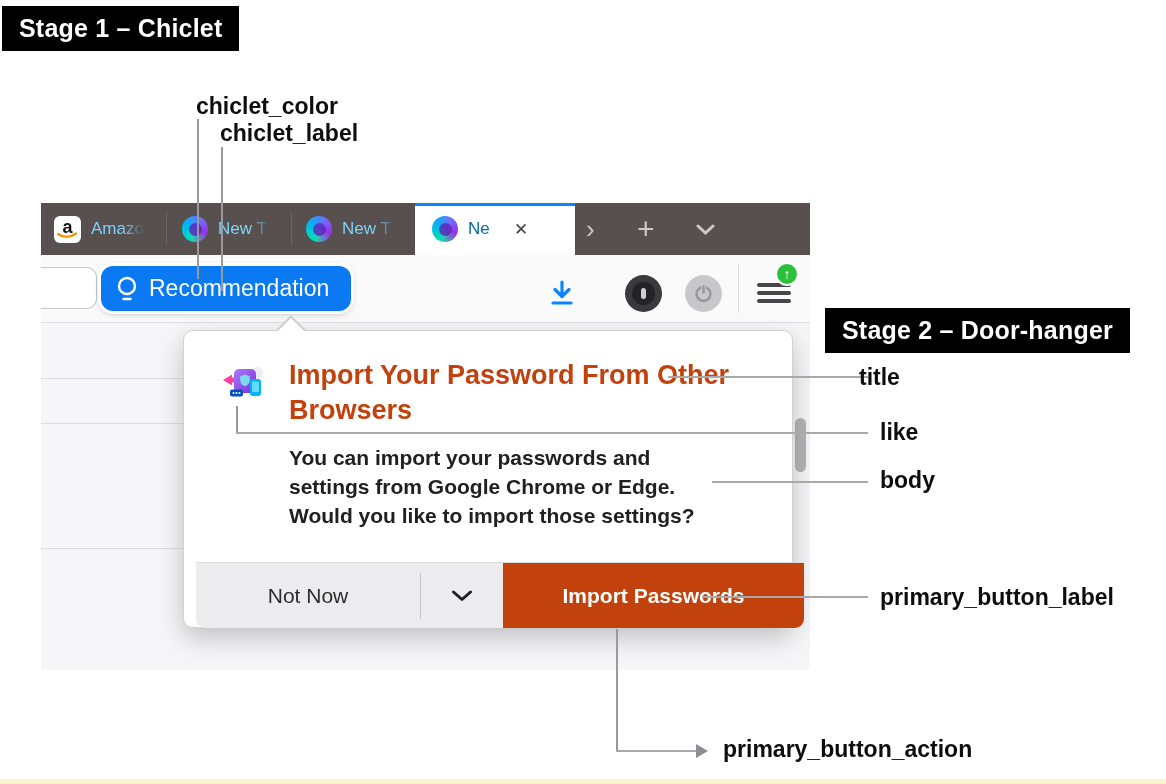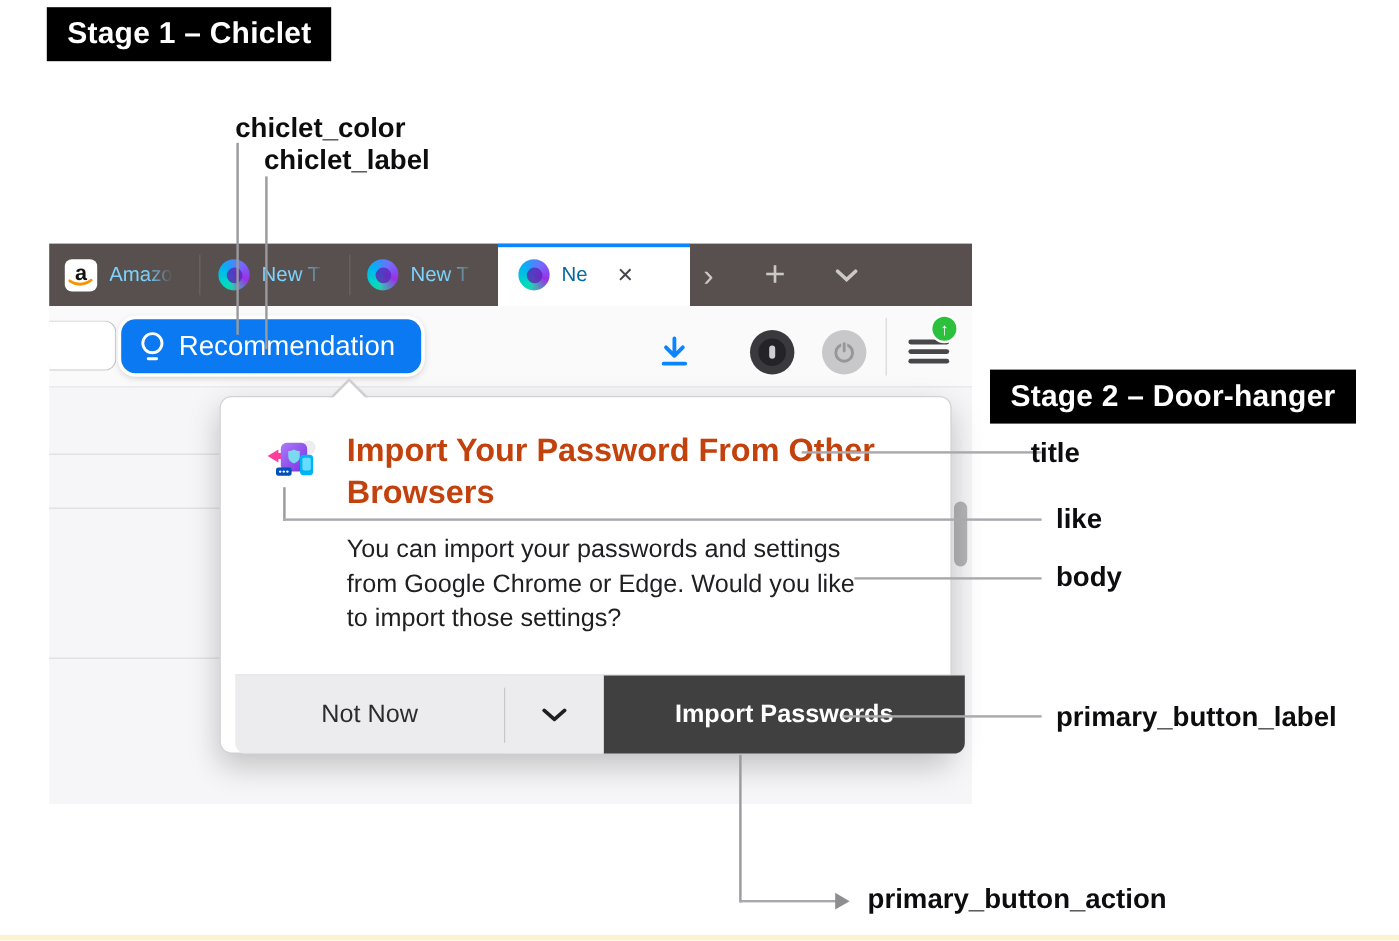--- a/index.html
+++ b/index.html
@@ -2,21 +2,21 @@
 <html><head>
 <meta charset="utf-8">
 <style>
   * { margin:0; padding:0; box-sizing:border-box; }
   body { background:#fff; font-family:"Liberation Sans", sans-serif; }
   .canvas { position:relative; width:1166px; height:784px; background:#fff; overflow:hidden; }
 
   
   .stage-box { position:absolute; background:#000; color:#fff; font-weight:bold;
                font-size:25px; padding:8px 17px; z-index:40; letter-spacing:.2px; }
-  .stage1 { left:2px; top:6px;margin-left:37px; }
+  .stage1 { left:2px; top:6px; }
   .stage2 { left:825px; top:308px; }
   .ann-label { position:absolute; color:#0d0d0f; font-weight:bold; font-size:23px; z-index:40; white-space:nowrap; }
   .lbl-chiclet-color { left:196px; top:93px; }
   .lbl-chiclet-label { left:220px; top:120px; }
   .lbl-title  { left:859px; top:364px;text-align:center; }
   .lbl-icon   { left:880px; top:419px; }
   .lbl-body   { left:880px; top:467px; }
   .lbl-plabel { left:880px; top:584px; }
   .lbl-paction{ left:723px; top:736px; }
 
@@ -89,21 +89,21 @@
   
   .popup { position:absolute; left:183px; top:330px; width:610px; height:298px; background:#fff;
            border:1px solid #d2d2d5; border-radius:10px; box-shadow:0 10px 26px rgba(0,0,0,.22); z-index:20; }
   .caret-outer { position:absolute; left:91px; top:-16px; width:0; height:0;
                  border-left:16px solid transparent; border-right:16px solid transparent; border-bottom:16px solid #cfcfd2; }
   .caret-inner { position:absolute; left:93px; top:-13px; width:0; height:0;
                  border-left:14px solid transparent; border-right:14px solid transparent; border-bottom:14px solid #fff; }
   .dh-icon { position:absolute; left:37px; top:34px; }
   .dh-title { position:absolute; left:105px; top:27px; width:500px; font-size:27px; font-weight:bold;
               color:#c2410c; line-height:35px; }
-  .dh-body { position:absolute; left:105px; top:112px; width:430px; font-size:21px; color:#202023; line-height:29px; }
+  .dh-body { position:absolute; left:105px; top:112px; width:430px; font-size:21px; color:#202023; line-height:29px;font-weight:bold; }
   .dh-footer { position:absolute; left:12px; top:231px; width:608px; height:66px; display:flex; border-top:1px solid #dadadc; }
   .btn-notnow { width:224px; background:#ececee; border-radius:0 0 0 9px; display:flex; align-items:center;
                 justify-content:center; font-size:21px; color:#2c2c2e; cursor:pointer; }
   .btn-chev { width:83px; background:#ececee; display:flex; align-items:center; justify-content:center; cursor:pointer; position:relative; }
   .footer-vsep { position:absolute; left:224px; top:10px; width:1px; height:46px; background:#c7c7ca; z-index:2; }
   .btn-primary { flex:1; border-radius:0 0 9px 0; display:flex; align-items:center; justify-content:center;
                  color:#fff; font-size:21px; font-weight:bold; cursor:pointer; }
 </style>
 </head>
 <body>
@@ -236,18 +236,18 @@
     <div class="dh-body">You can import your passwords and settings from Google Chrome or Edge. Would you like to import those settings?</div>
 
     <div class="dh-footer">
       <div class="btn-notnow">Not Now</div>
       <div class="btn-chev">
         <svg width="22" height="12" viewBox="0 0 22 12">
           <path d="M2.5 2 L11 9.5 L19.5 2" fill="none" stroke="#1f1f23" stroke-width="3" stroke-linecap="round" stroke-linejoin="round"></path>
         </svg>
       </div>
       <div class="footer-vsep"></div>
-      <div class="btn-primary" style="background: #404040;">Import Passwords</div>
+      <div class="btn-primary" style="background: #c2410c;">Import Passwords</div>
     </div>
   </div>
 
   <div class="bottom-strip"></div>
 </div>
 
 </body></html>

